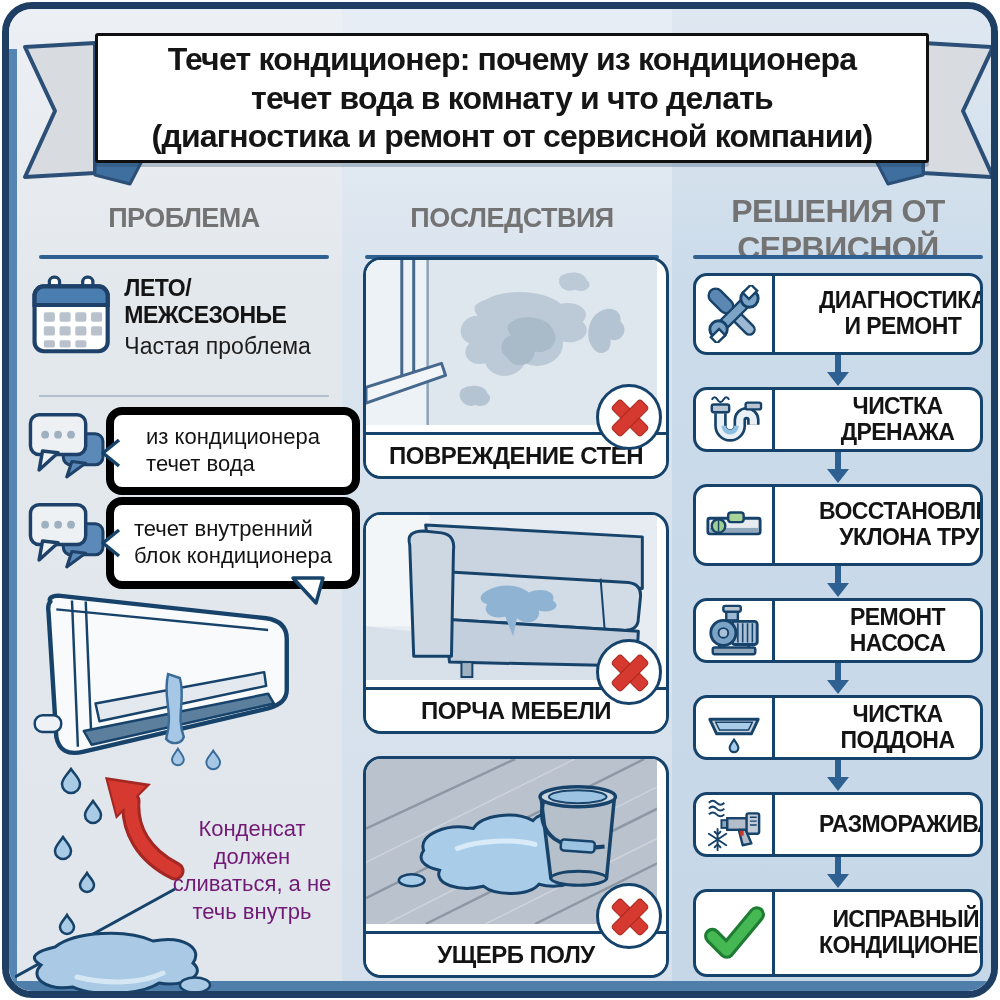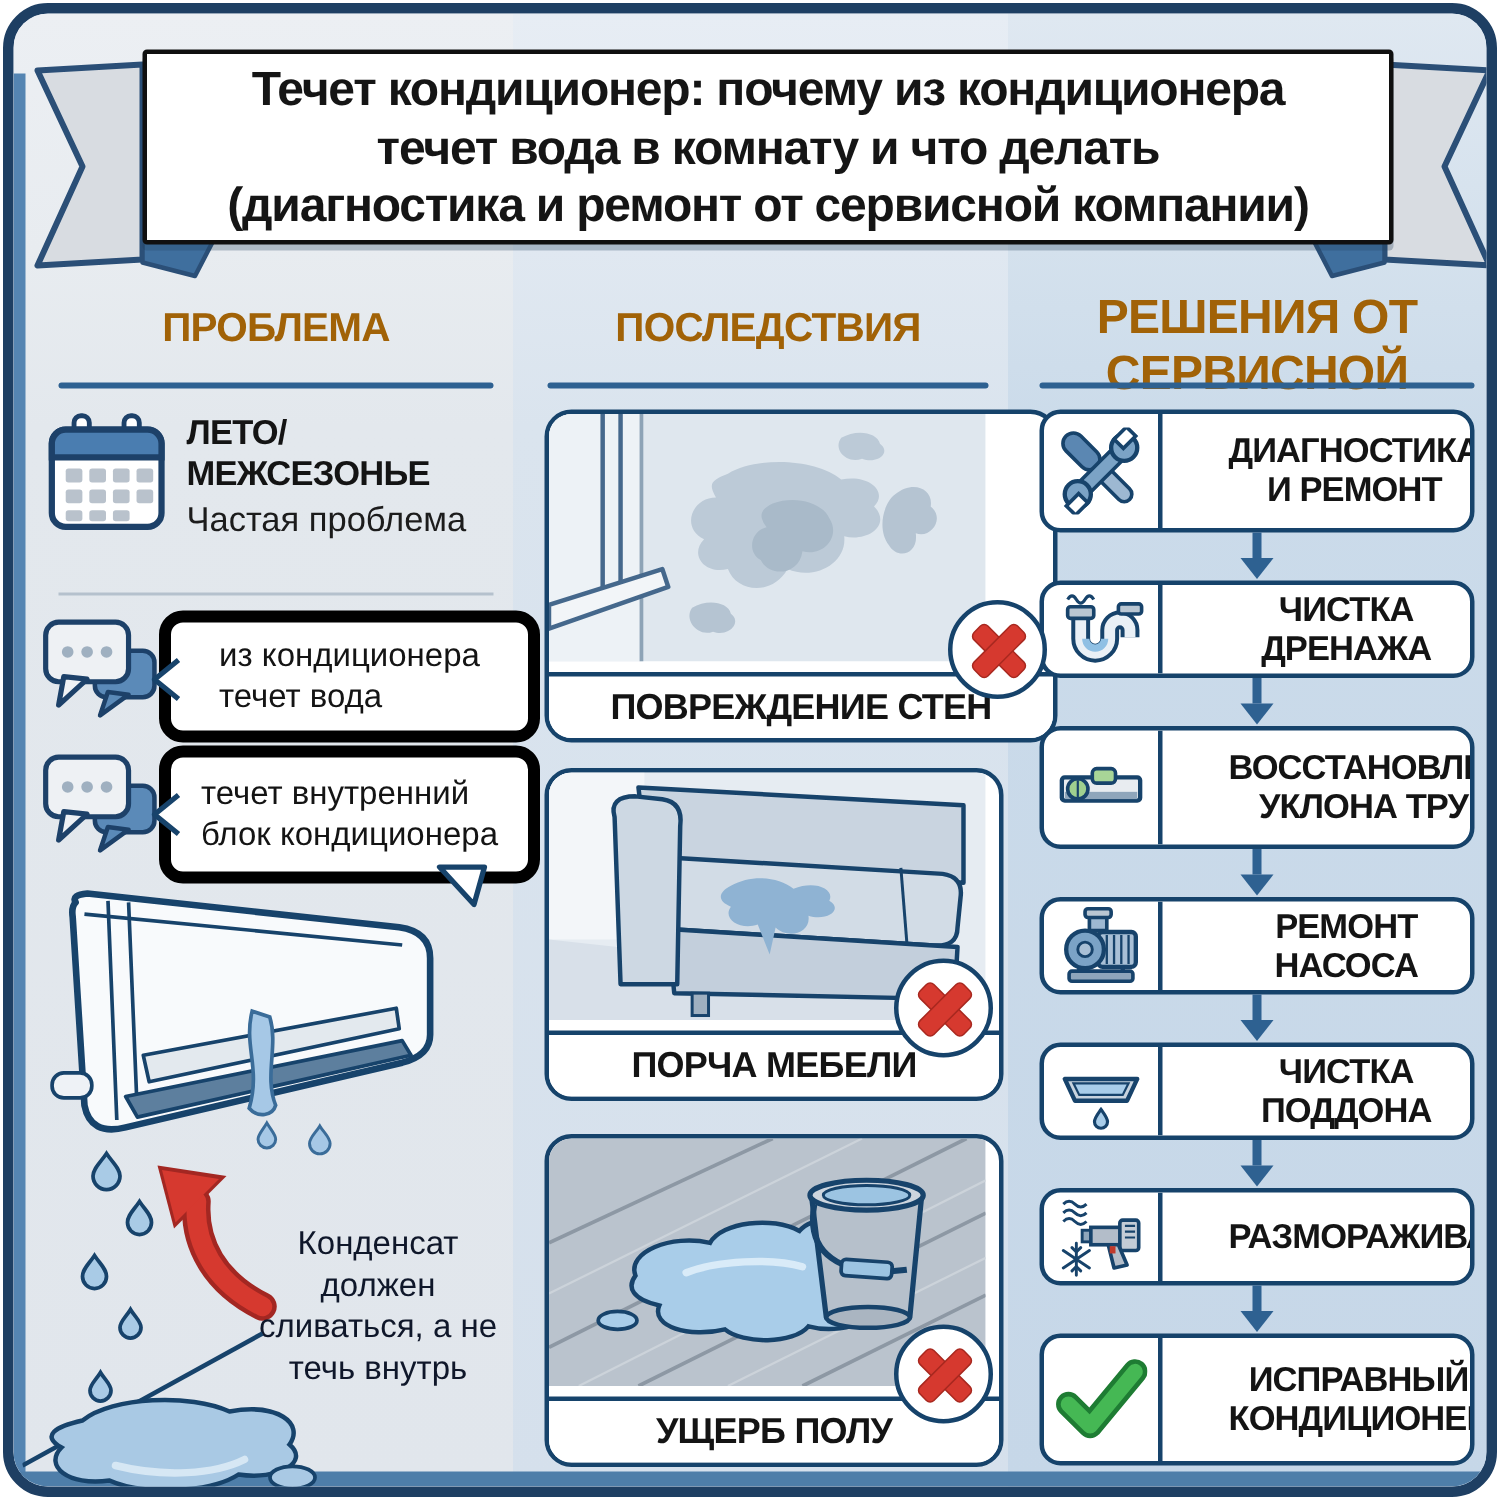--- a/index.html
+++ b/index.html
@@ -16,39 +16,39 @@
 
   .ribbon-svg{position:absolute;left:0;top:0;z-index:3;}
   .title-panel{position:absolute;left:86px;top:24px;width:828px;height:124px;z-index:4;
                background:#fff;border:3px solid #101010;border-radius:3px;
                box-shadow:0 4px 0 rgba(30,60,90,.28);
                display:flex;align-items:center;justify-content:center;}
   .title-text{white-space:pre-line;text-align:center;font-weight:bold;font-size:32px;
               line-height:1.2;letter-spacing:-0.8px;color:#151515;}
 
   .col-header{position:absolute;text-align:center;font-weight:bold;font-size:27px;
-              letter-spacing:-0.5px;color:#a16207;white-space:pre-line;line-height:1.15;}
+              letter-spacing:-0.5px;color:#737373;white-space:pre-line;line-height:1.15;}
   .divider{position:absolute;height:4px;background:#2e6191;border-radius:2px;}
   .thin-divider{position:absolute;height:2px;background:#b5c1cd;}
 
   
   .season-row{position:absolute;left:20px;top:264px;width:312px;display:flex;align-items:center;}
   .season-text{margin-left:12px;}
   .season-title{font-weight:bold;font-size:23px;letter-spacing:-0.5px;}
   .season-sub{font-size:23px;margin-top:4px;color:#1c1c1c;}
   .bubble-row{position:absolute;left:16px;width:320px;}
   .chat-icon{position:absolute;left:2px;top:2px;}
   .callout{position:absolute;left:81px;top:0;width:238px;background:#fff;
            border:8px solid #000000;border-radius:16px;display:flex;align-items:center;
            justify-content:center;}
   .callout-text{white-space:pre-line;font-size:22px;line-height:1.22;text-align:left;}
   .tail-left{position:absolute;left:-15px;top:22px;}
   .tail-bottom{position:absolute;right:26px;bottom:-25px;}
   .note-text{position:absolute;left:152px;top:806px;width:182px;text-align:center;
-             font-size:22px;line-height:1.25;white-space:pre-line;color:#0f172a;}
+             font-size:22px;line-height:1.25;white-space:pre-line;color:#701a75;}
   .abs{position:absolute;}
 
   
   .cons-card{position:absolute;left:354px;width:300px;height:216px;background:#fff;
              border:3.5px solid #16436b;border-radius:18px;overflow:hidden;}
   .cons-img{position:absolute;left:0;top:0;right:0;height:165px;}
   .cons-label{position:absolute;left:0;right:0;bottom:0;height:41px;background:#fff;
               border-top:3px solid #16436b;display:flex;align-items:center;justify-content:center;
               font-weight:bold;font-size:24px;letter-spacing:-0.5px;}
   .x-badge{position:absolute;right:4px;top:124px;width:60px;height:60px;border-radius:50%;
@@ -210,21 +210,21 @@
 
     <svg class="abs" style="left:10px;top:912px;" width="205" height="82" viewBox="0 0 205 82">
       <path d="M36 26 C56 10 108 8 134 20 C166 14 184 28 174 42 C188 54 166 66 140 62 C122 74 76 76 54 66 C26 70 10 56 22 44 C8 36 18 30 36 26 Z" fill="#a9c9e4" stroke="#17436b" stroke-width="3"></path>
       <path d="M58 56 C90 64 124 62 144 52" stroke="#d6e7f4" stroke-width="5" fill="none" stroke-linecap="round"></path>
       <ellipse cx="176" cy="64" rx="15" ry="7.5" fill="#a9c9e4" stroke="#17436b" stroke-width="2.5"></ellipse>
     </svg>
 
     <div class="col-header" style="left:342px;top:194px;width:322px;">ПОСЛЕДСТВИЯ</div>
     <div class="divider" style="left:356px;top:246px;width:294px;"></div>
 
-    <div class="cons-card" style="top:264px;padding-left:36px;">
+    <div class="cons-card" style="top:248px;">
       <svg class="cons-img" viewBox="0 0 293 166" preserveAspectRatio="none">
         <rect width="293" height="166" fill="#dfe7ee"></rect>
         <rect x="0" y="0" width="62" height="166" fill="#edf2f6"></rect>
         <path d="M36 0 V122 M48 0 V118" stroke="#45688c" stroke-width="3" fill="none"></path>
         <path d="M62 0 V166" stroke="#8da3b6" stroke-width="2.5" fill="none"></path>
         <path d="M0 128 L76 104 L80 116 L0 144 Z" fill="#f2f5f8" stroke="#45688c" stroke-width="3" stroke-linejoin="round"></path>
         <path d="M120 40 C140 28 180 30 196 44 C214 40 228 52 218 62 C230 74 214 86 198 82 C200 100 178 112 160 104 C150 122 126 120 120 104 C104 108 94 94 104 84 C88 76 96 56 112 56 C106 46 110 44 120 40 Z" fill="#bccad7"></path>
         <path d="M150 60 C166 54 184 60 188 70 C196 82 184 96 170 92 C168 108 148 110 142 98 C132 92 136 78 146 76 C140 68 142 64 150 60 Z" fill="#a9bac9"></path>
         <path d="M232 54 C244 44 258 50 256 62 C266 70 256 84 246 80 C248 94 234 98 228 88 C220 78 224 60 232 54 Z" fill="#b5c4d2"></path>
         <path d="M196 16 C206 10 220 12 222 20 C230 26 220 34 210 30 C200 34 190 24 196 16 Z" fill="#bccad7"></path>

